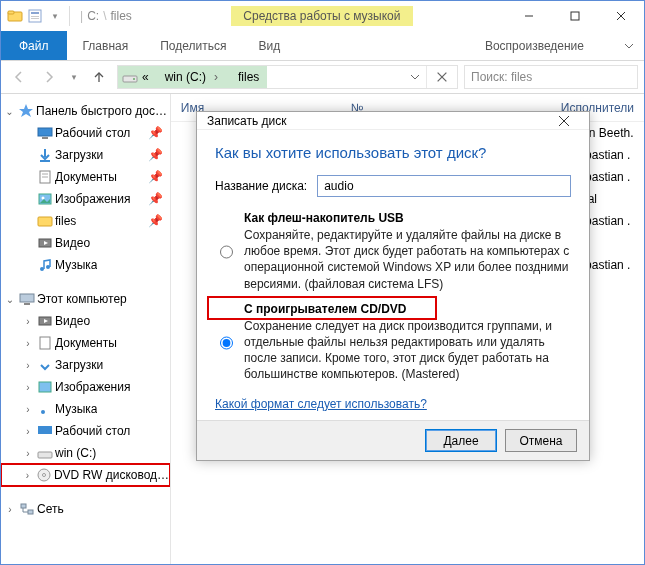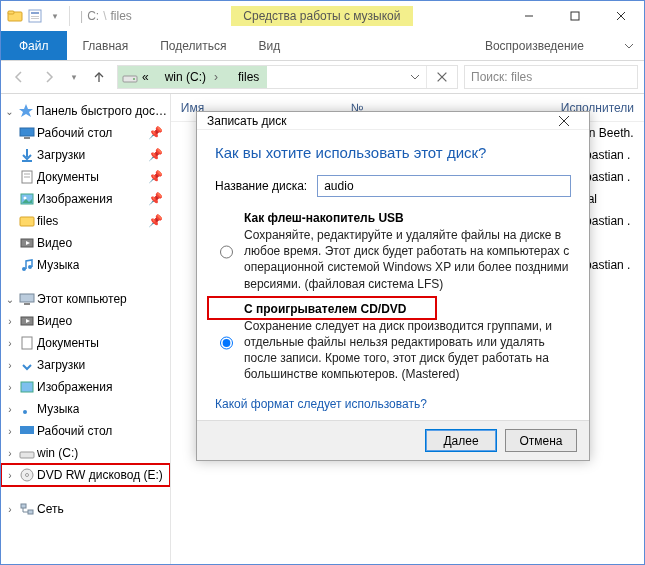--- a/index.html
+++ b/index.html
@@ -38,21 +38,21 @@
   .refresh { display:flex; align-items:center; padding:0 8px; border-left:1px solid #e8e8e8; }
   .searchbox { width:174px; border:1px solid #e2e2e2; height:24px; display:flex; align-items:center; padding:0 6px; color:#888; gap:6px; }
 
   .content { display:flex; height:calc(100% - 93px); }
 
   
   .tree { width:196px; border-right:1px solid #e5e5e5; padding:6px 0; overflow:hidden; }
   .tree-row { display:flex; align-items:center; height:22px; padding-left:4px; gap:2px; }
   .tw { width:14px; height:14px; display:flex; align-items:center; justify-content:center; color:#666; font-size:10px; }
   .tree-row .ticon { width:16px; height:16px; display:inline-flex; align-items:center; justify-content:center; }
-  .tree-row.depth1 { padding-left:2px; }
+  .tree-row.depth1 { padding-left:20px; }
   .tree-row.depth0 { padding-left:2px; }
   .tree-row .label { white-space:nowrap; overflow:hidden; text-overflow:ellipsis; }
   .tree .spacer { height:12px; }
   .red-box { outline:2px solid #d00; outline-offset:-1px; }
 
   
   .listarea { flex:1; position:relative; }
   .list-header { display:flex; height:28px; align-items:center; border-bottom:1px solid #eee; color:#435; }
   .list-header .col { padding:0 10px; color:#3a5a8a; }
   .list-header .col.name { width:170px; }
@@ -69,21 +69,21 @@
   .dlg-close { margin-left:auto; width:30px; height:30px; display:flex; align-items:center; justify-content:center; }
   .dlg-body { padding:8px 18px 0 18px; }
   .dlg-q { color:#1a5db3; font-size:15px; margin:6px 0 14px 0; }
   .dlg-row { display:flex; align-items:center; gap:10px; margin-bottom:14px; }
   .dlg-row input[type=text] { flex:1; height:22px; border:1px solid #7a9bd0; padding:0 6px; font-family:inherit; font-size:12px; }
   .opt { display:flex; gap:8px; margin-bottom:10px; }
   .opt .radio { margin-top:1px; }
   .opt .opt-body { flex:1; }
   .opt .opt-title { font-weight:bold; }
   .opt .opt-desc { color:#222; margin-top:2px; line-height:1.35; }
-  .link { color:#1a5db3; display:inline-block; margin-top:4px; }
+  .link { color:#1a5db3; text-decoration:underline; display:inline-block; margin-top:4px; }
   .dlg-buttons { position:absolute; bottom:0; left:0; right:0; height:40px; background:#f0f0f0; border-top:1px solid #ddd; display:flex; align-items:center; justify-content:flex-end; gap:8px; padding:0 12px; }
   .btn { min-width:72px; height:23px; border:1px solid #8a8a8a; background:#e9e9e9; display:flex; align-items:center; justify-content:center; }
   .btn.def { border:1px solid #0078d7; box-shadow:inset 0 0 0 1px #5aa0e8; }
   .red-box2 { position:absolute; border:2px solid #d00; pointer-events:none; }
 
   
   .svg { width:16px; height:16px; }
 </style>
 </head>
 <body>

